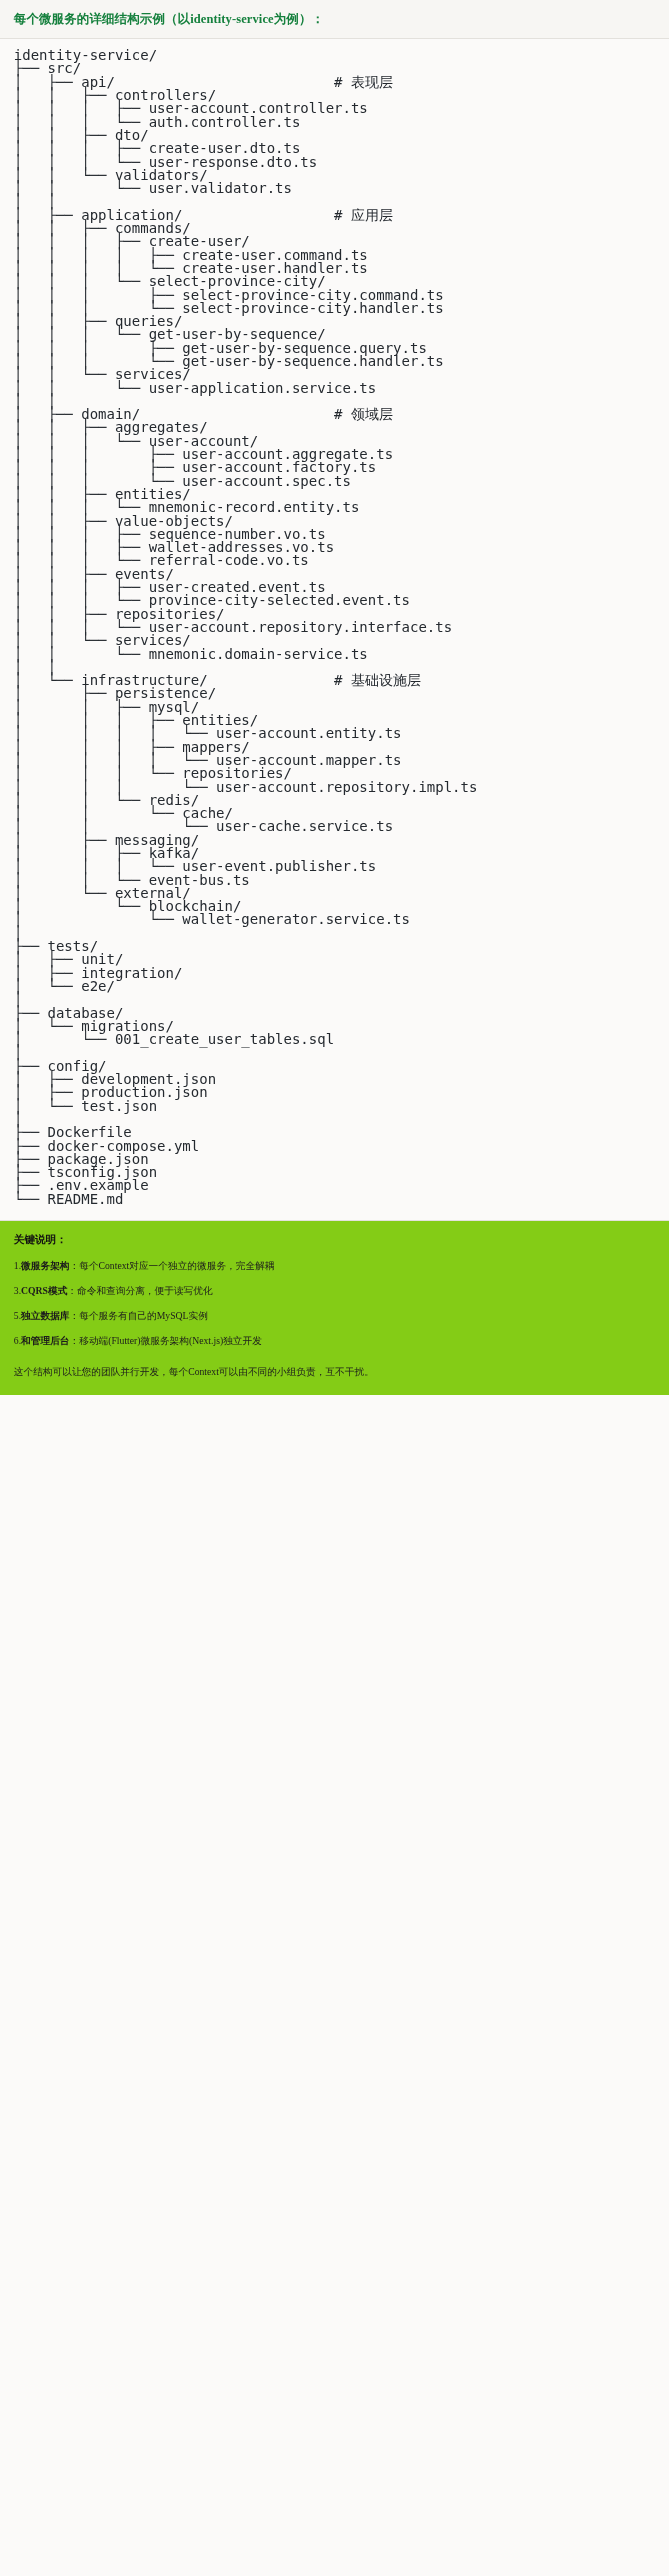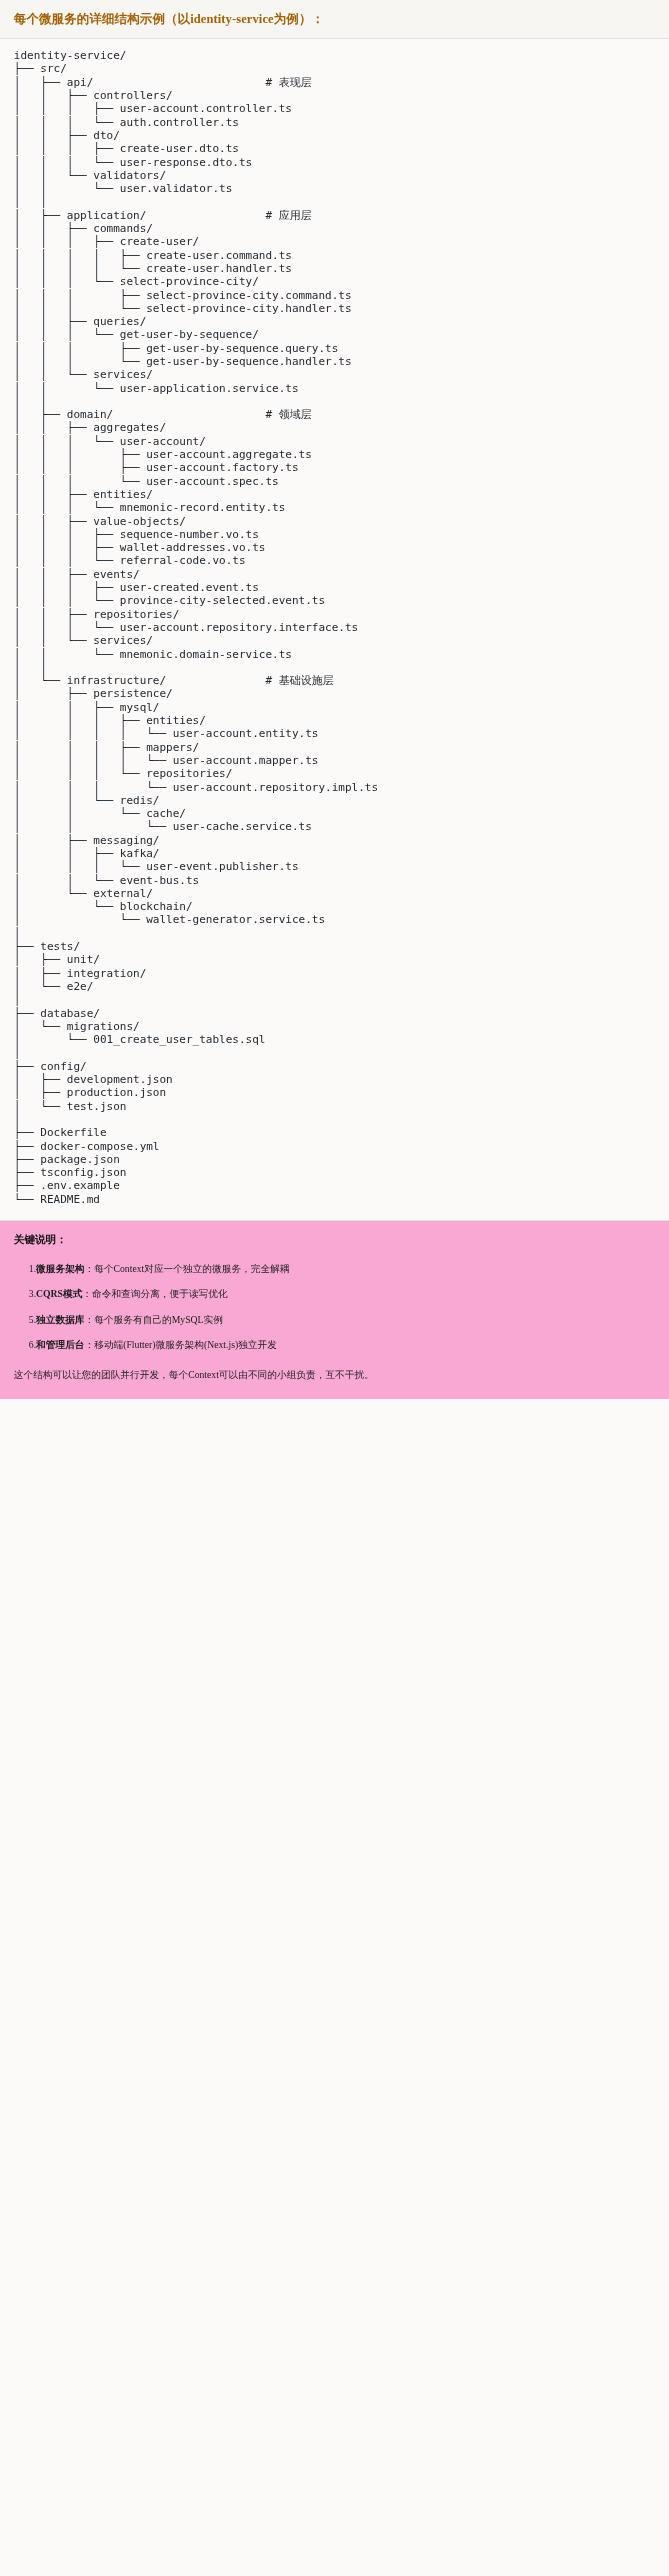--- a/index.html
+++ b/index.html
@@ -23,54 +23,54 @@
     padding: 11.3px 13.8px 10px 13.8px;
     background: #f7f6f3;
     border-bottom: 0.6px solid #e3e1dc;
   }
   .doc-title {
     margin: 0;
     font-family: "Liberation Serif", serif;
     font-weight: bold;
     font-size: 12.5px;
     line-height: 1.35;
-    color: #a16207;
+    color: #15803d;
     letter-spacing: 0.1px;
   }
   
   .tree-block {
     background: #fbfaf9;
     padding: 10px 13.8px 13.8px 13.8px;
     border-bottom: 0.6px solid #e3e1dc;
   }
   pre.tree {
     margin: 0;
     font-family: "DejaVu Sans Mono", "Liberation Mono", monospace;
-    font-size: 11px;
+    font-size: 14px;
     line-height: 13.3px;
     color: #24292f;
     white-space: pre;
     overflow: visible;
     tab-size: 4;
   }
   
   .keys-block {
     padding: 12.5px 13.8px 16.3px 13.8px;
-    background: #f9a8d4;
+    background: #84cc16;
   }
   .keys-heading {
     font-family: "Liberation Serif", serif;
     font-weight: bold;
     font-size: 10.6px;
     color: #111111;
     margin: 0 0 11.3px 0;
   }
   ol.keys-list {
     list-style: none;
-    margin: 15px;
+    margin: 0;
     padding: 0;
   }
   ol.keys-list li {
     font-family: "Liberation Serif", serif;
     font-size: 9.7px;
     line-height: 1.5;
     color: #1c1c1c;
     margin-bottom: 10.6px;
   }
   .key-num {

